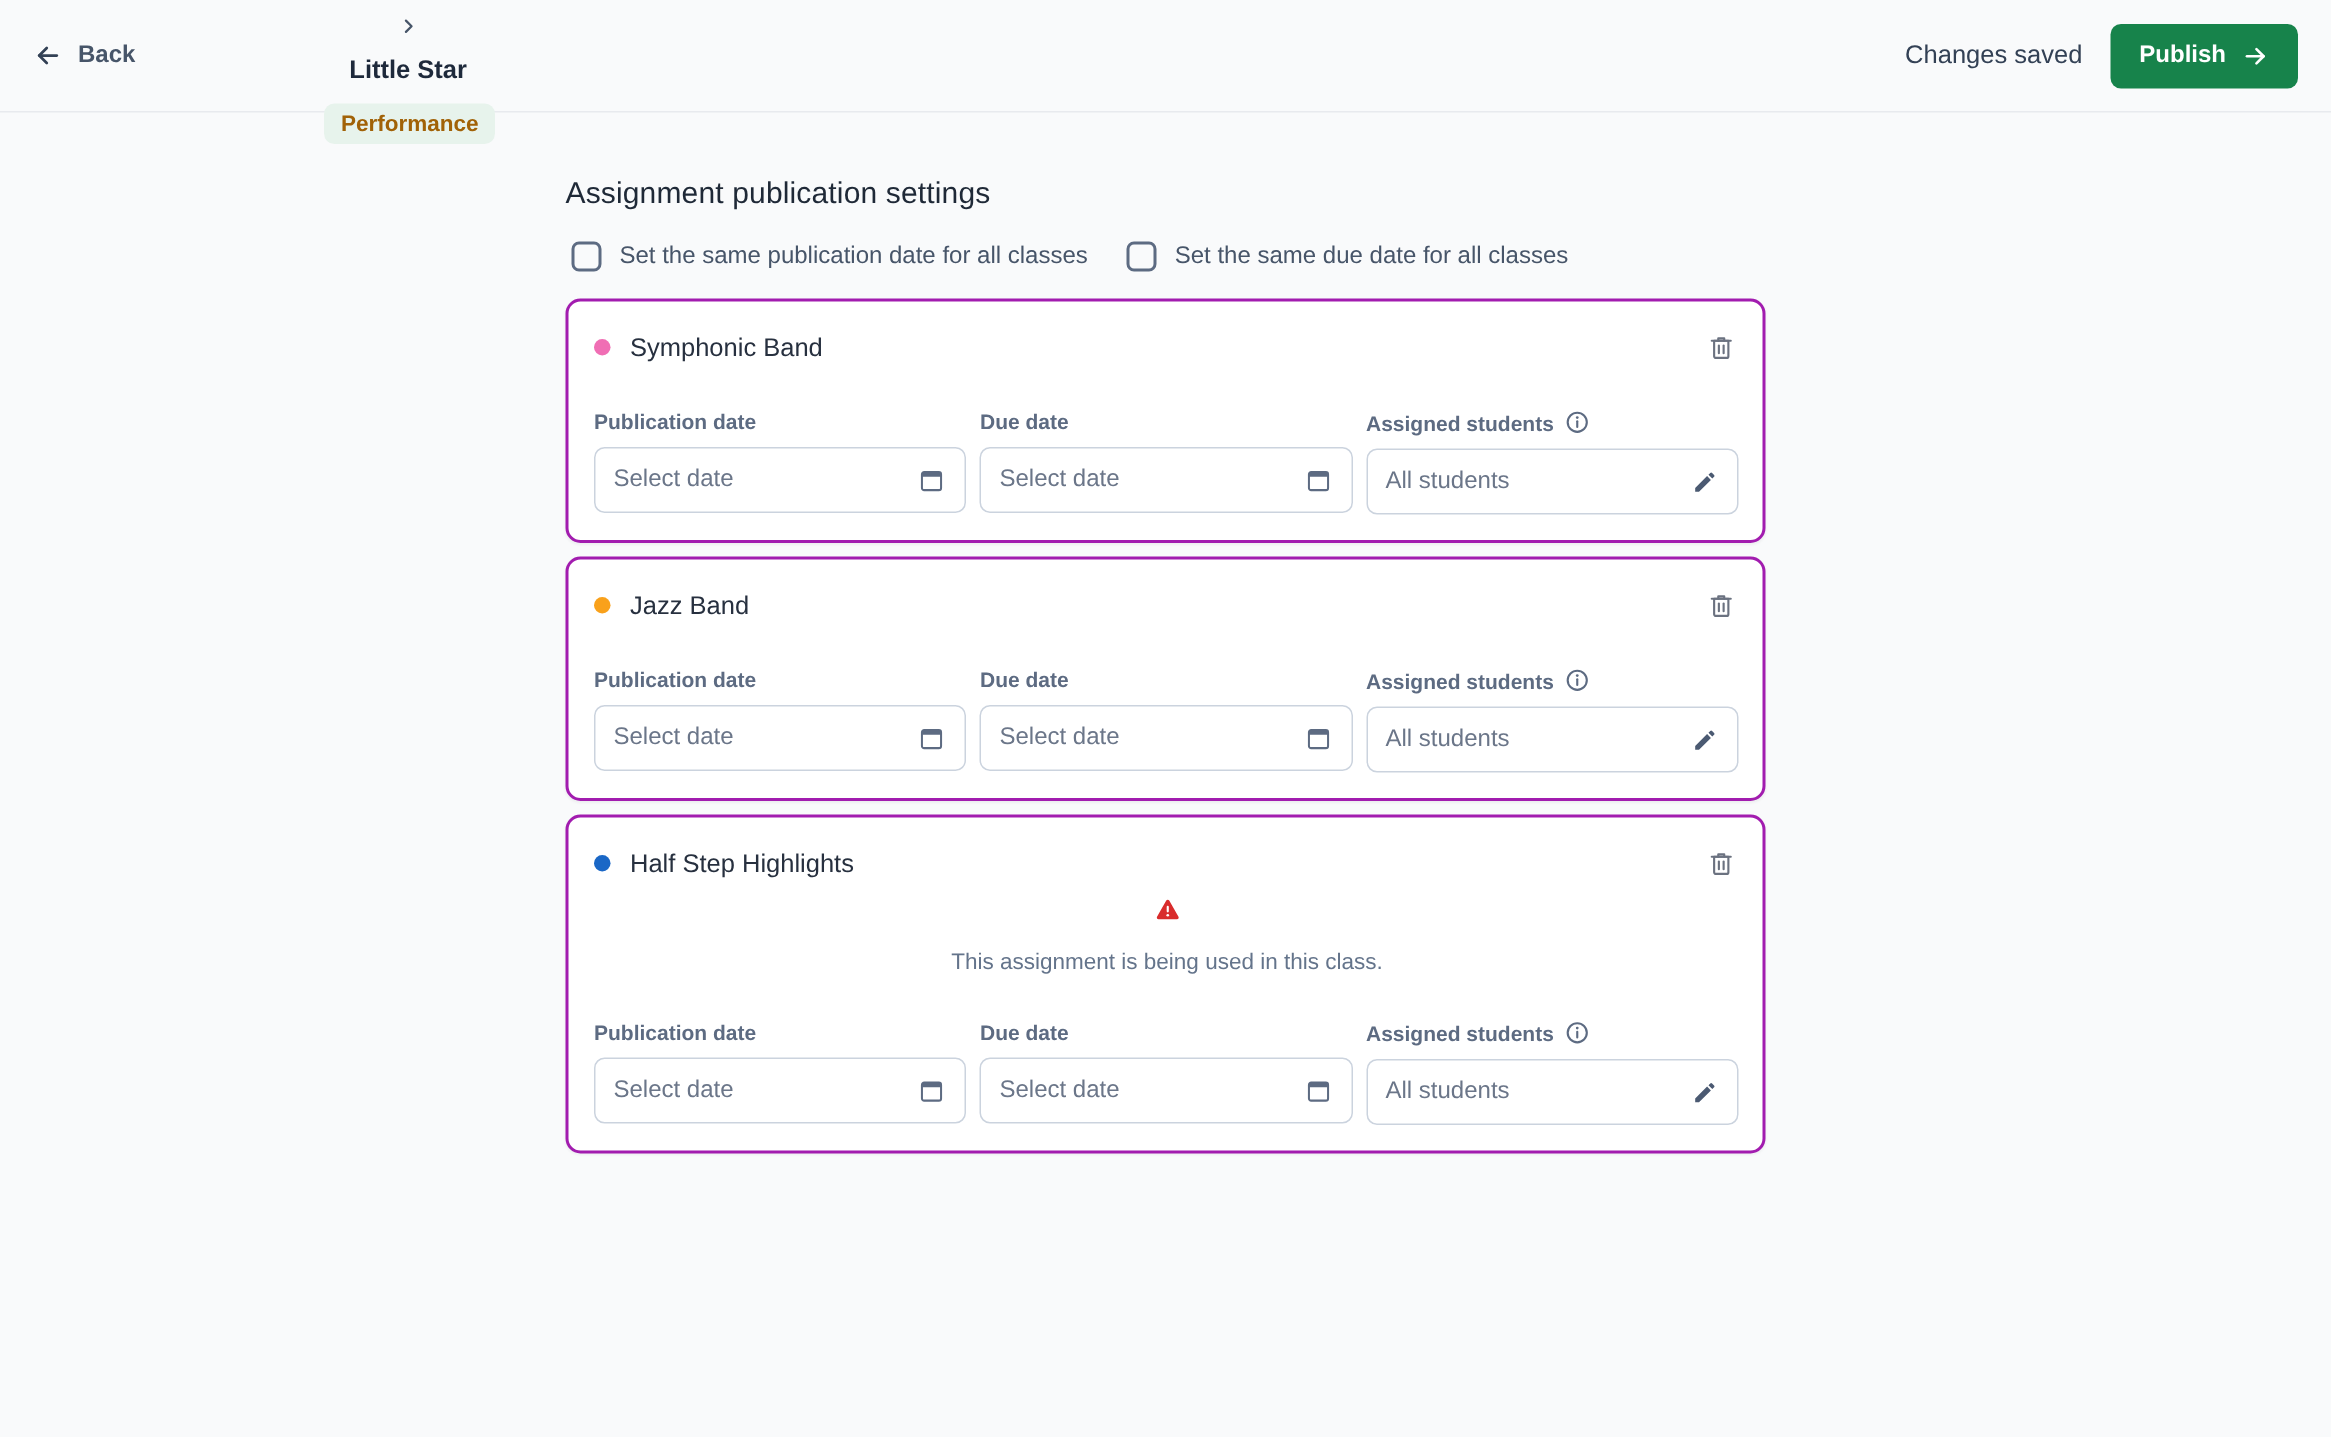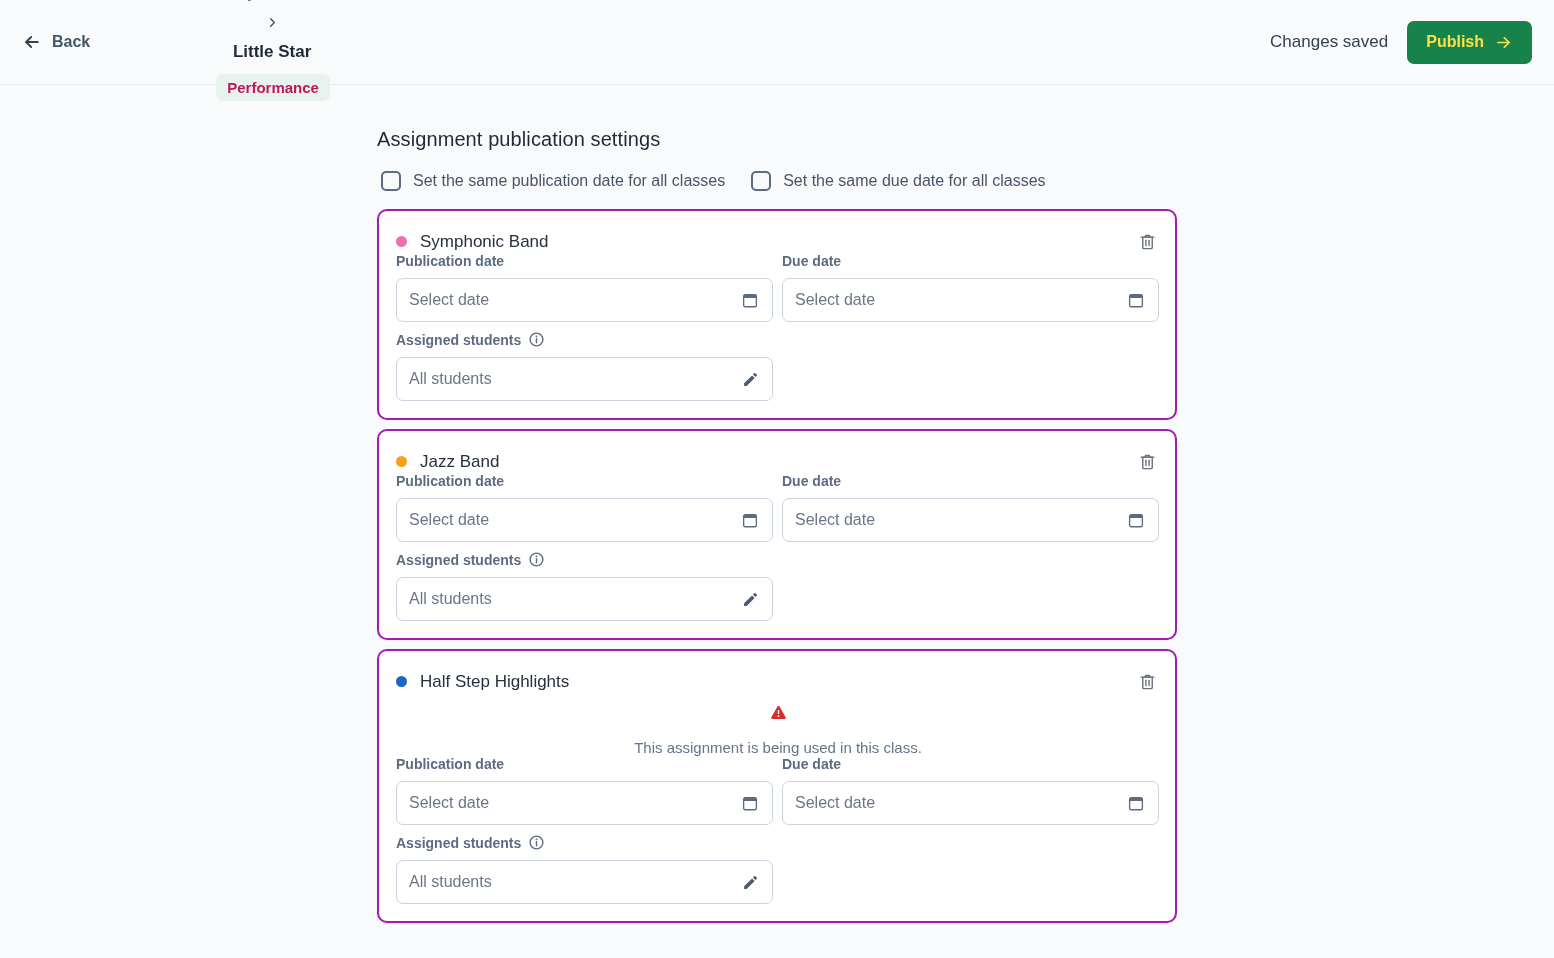--- a/index.html
+++ b/index.html
@@ -6,21 +6,21 @@
   html, body { width: 100%; }
   body {
     width: 1554px; height: 958px;
     font-family: "Liberation Sans", sans-serif;
     background: #f9fafb;
     color: #1f2937;
     overflow: hidden;
   }
   
   .topbar {
-    height: 85px;
+    height: 75px;
     display: flex; align-items: center;
     border-bottom: 1px solid #e8eaee;
     padding: 0 22px;
     background: #f9fafb;
   }
   .back-btn {
     display: flex; align-items: center; gap: 10px;
     background: none; border: none; cursor: pointer;
     font-family: inherit; font-size: 16px; font-weight: 700; color: #475569;
   }
@@ -36,21 +36,21 @@
   .badge {
     font-size: 15px; font-weight: 700;
     padding: 5px 11px; border-radius: 7px;
     margin-left: 2px;
   }
   .topbar-right { margin-left: auto; display: flex; align-items: center; gap: 19px; }
   .status-text { font-size: 17px; color: #334155; }
   .publish-btn {
     display: flex; align-items: center; gap: 10px;
     border: none; cursor: pointer;
-    color: #fde047; font-family: inherit; font-size: 16px; font-weight: 700;
+    color: #ffffff; font-family: inherit; font-size: 16px; font-weight: 700;
     padding: 12px 19px; border-radius: 7px;
   }
   .publish-btn svg { display: block; }
   
   .content { width: 800px; margin: 0 auto; padding-top: 43px; }
   .page-title { font-size: 20px; font-weight: 400; color: #1f2937; letter-spacing: .1px; }
   .checkbox-row { display: flex; gap: 26px; margin: 20px 0 18px 4px; }
   .checkbox-item { display: flex; align-items: center; gap: 12px; cursor: pointer; }
   .checkbox-box {
     width: 20px; height: 20px; flex: none;
@@ -71,22 +71,22 @@
   .class-dot { width: 11px; height: 11px; border-radius: 50%; flex: none; }
   .class-name { font-size: 17px; font-weight: 500; color: #27303f; }
   .trash-btn {
     margin-left: auto; background: none; border: none; cursor: pointer;
     color: #6b7280; padding: 2px; display: flex;
   }
   .warning-row { display: flex; align-items: center; gap: 18px; margin: 11px 0 0 1px; flex-direction: column; }
   .warning-icon { display: flex; }
   .warning-text { font-size: 15px; color: #64748b; }
   .fields-row {
-    display: grid; grid-template-columns: repeat(2, 1fr); gap: 9px;
-    margin-top: 0;
+    display: grid; grid-template-columns: repeat(3, 1fr); gap: 9px;
+    margin-top: 30px;
   }
   .field-label {
     display: flex; align-items: center; gap: 7px;
     font-size: 14px; font-weight: 700; color: #5d6b82;
     margin-bottom: 9px;
   }
   .field-label svg { color: #5d6b82; }
   .input-box {
     height: 44px;
     border: 1px solid #cbd3de; border-radius: 7px;
@@ -114,21 +114,21 @@
   </button>
 
   <nav class="breadcrumb">
     <span class="crumb-parent">My Assets</span>
     <span class="crumb-sep">
       <svg width="15" height="15" viewBox="0 0 24 24" fill="none" stroke="currentColor" stroke-width="2.4" stroke-linecap="round" stroke-linejoin="round">
           <path d="M9 6l6 6-6 6"></path>
         </svg>
     </span>
     <span class="crumb-current">Little Star</span>
-    <span class="badge" style="background-color: rgb(231, 243, 236); color: #be185d;">Performance</span>
+    <span class="badge" style="background-color: rgb(231, 243, 236); color: #a16207;">Performance</span>
   </nav>
 
   <div class="topbar-right">
     <span class="status-text">Changes saved</span>
     <button class="publish-btn" style="background-color: rgb(23, 131, 75);">
       <span>Publish</span>
       <span style="display:flex">
         <svg width="19" height="19" viewBox="0 0 24 24" fill="none" stroke="currentColor" stroke-width="2.2" stroke-linecap="round" stroke-linejoin="round">
             <path d="M5 12h14"></path>
             <path d="M13 6l6 6-6 6"></path>

